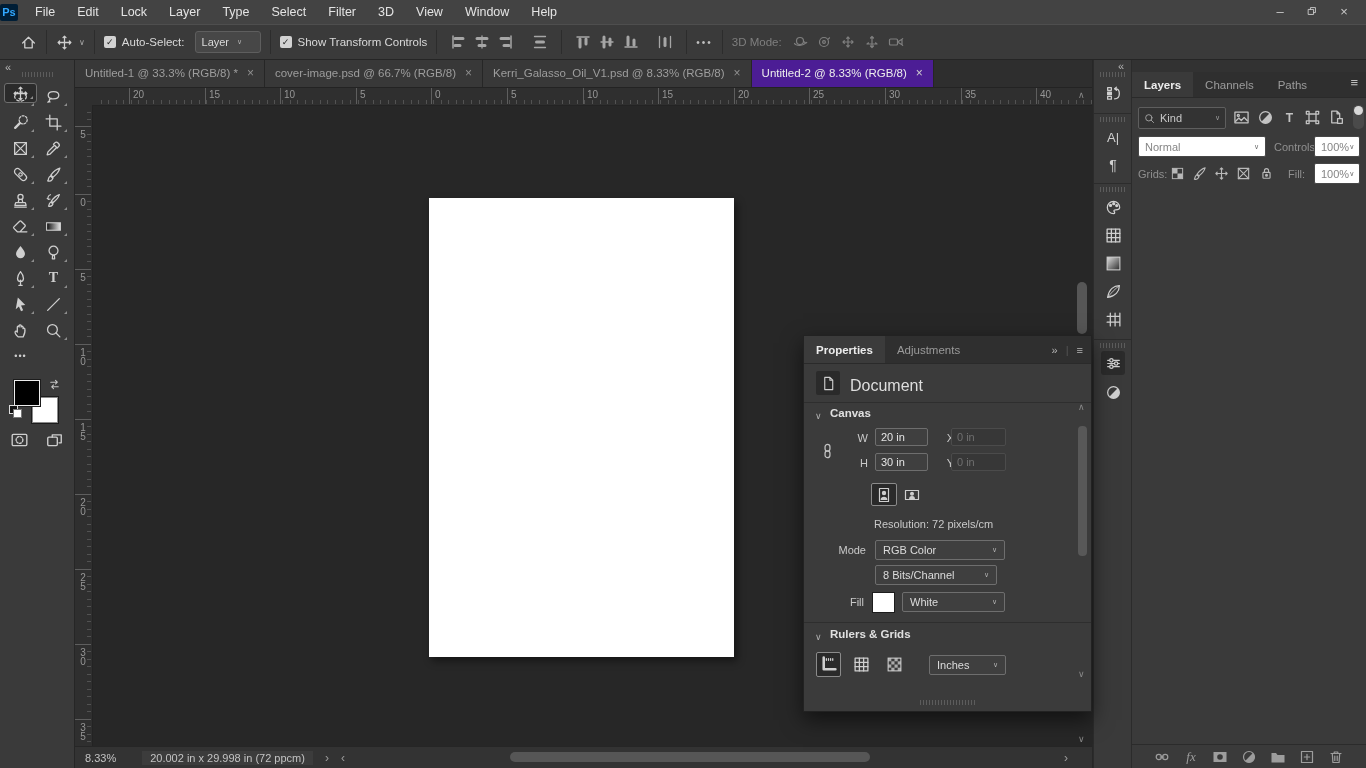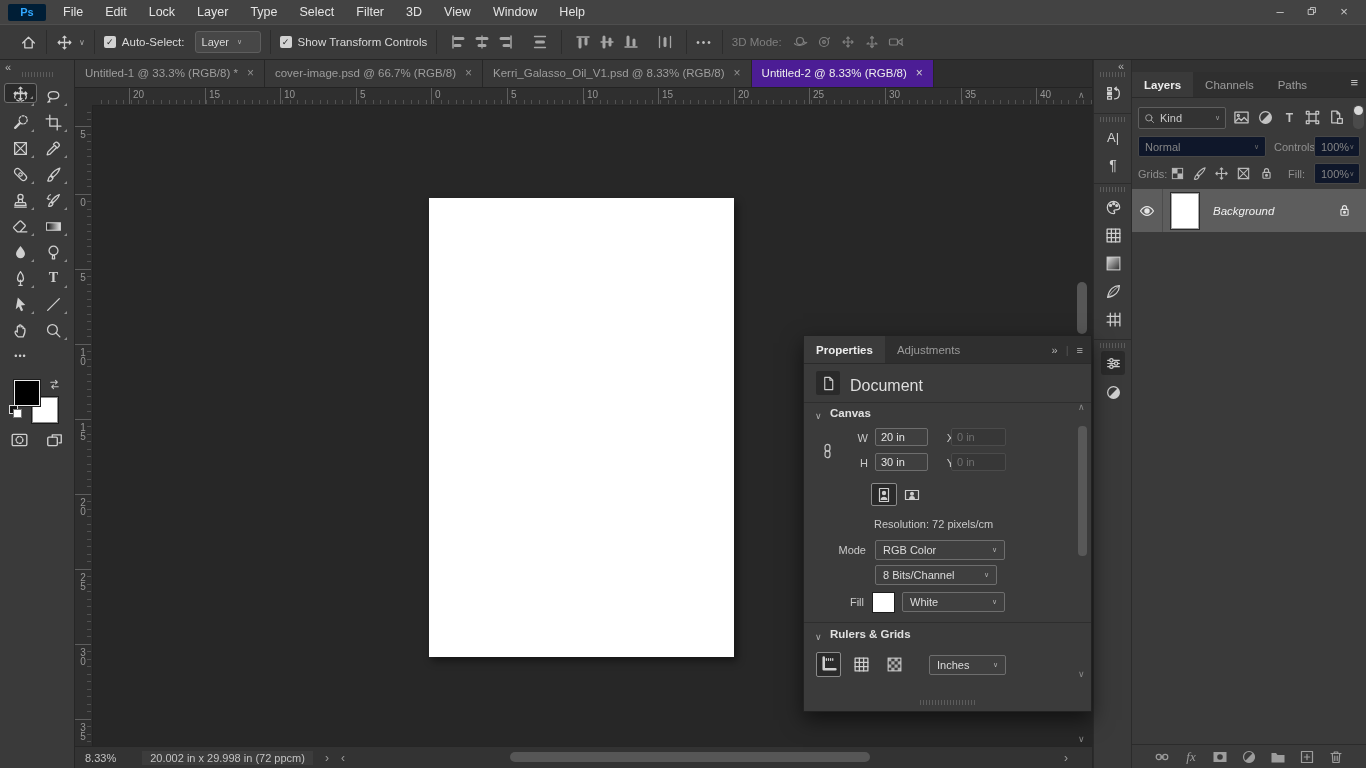--- a/index.html
+++ b/index.html
@@ -3,21 +3,21 @@
 <meta charset="utf-8">
 <style>
   html,body{margin:0;padding:0;background:#191919}
   body{width:1366px;height:768px;overflow:hidden;font-family:"Liberation Sans","DejaVu Sans",sans-serif;color:#d6d6d6;-webkit-font-smoothing:antialiased}
   #app{position:relative;width:1366px;height:768px;background:#272727;overflow:hidden}
   .ico{display:inline-flex;align-items:center;justify-content:center;color:#cfcfcf}
   .ico svg{width:100%;height:100%;display:block}
   .txtico{display:inline-flex;align-items:center;justify-content:center;width:100%;height:100%}
   
   #menubar{position:absolute;left:0;top:0;width:1366px;height:24px;background:#434343;display:flex;align-items:center;z-index:40}
-  #pslogo{width:38px;height:17px;margin-left:8px;border-radius:2px;font-size:11px;font-weight:bold;display:flex;align-items:center;justify-content:center}
+  #pslogo{width:18px;height:17px;border-radius:2px;font-size:11px;font-weight:bold;display:flex;align-items:center;justify-content:center}
   #menu-items{display:flex;align-items:center;margin-left:6px;height:100%}
   .mitem{padding:0 11px;font-size:12.5px;color:#e4e4e4;line-height:24px;cursor:default}
   #wincontrols{position:absolute;right:6px;top:0;height:22px;display:flex;align-items:center}
   .wbtn{width:32px;height:22px;display:flex;align-items:center;justify-content:center;color:#c9c9c9;font-size:13px}
   .wbtn .ico{width:10px;height:10px}
   
   #optionsbar{position:absolute;left:0;top:24px;width:1366px;height:34px;background:#3a3a3a;border-top:1px solid #4e4e4e;border-bottom:1px solid #252525;display:flex;align-items:center;z-index:39}
   .vsep{width:1px;height:24px;background:#2c2c2c;margin:0 9px;flex:0 0 auto}
   .obico{width:17px;height:17px}
   .cb{width:12px;height:12px;background:#d2d2d2;border-radius:2px;color:#222;font-size:9px;font-weight:bold;display:flex;align-items:center;justify-content:center;margin-right:6px;flex:0 0 auto}
@@ -114,21 +114,21 @@
   .lptab{display:flex;align-items:center;padding:0 12px;font-size:11.5px;color:#9c9c9c}
   .lptab.active{background:#3a3a3a;color:#ececec;font-weight:bold}
   #lp-menu{position:absolute;right:8px;top:16px;font-size:13px;color:#c0c0c0}
   #kindbox{position:absolute;left:6px;top:48px;width:88px;height:22px;background:#333;border:1px solid #5e5e5e;border-radius:2px;display:flex;align-items:center;padding:0 5px;box-sizing:border-box;color:#c9c9c9}
   #kindbox .ico{width:11px;height:11px;margin-right:5px;color:#b0b0b0}
   #kindbox .cv{margin-left:auto;font-size:7px;color:#9a9a9a}
   .lfico{position:absolute;top:50px;width:17px;height:17px;color:#c3c3c3}
   #ftoggle{position:absolute;right:2px;top:46px;width:11px;height:24px;background:#4a4a4a;border-radius:5px}
   #ftoggle::after{content:'';position:absolute;left:1px;top:1px;width:9px;height:9px;border-radius:50%;background:#d8d8d8}
   .lprow-label{position:absolute;color:#8f8f8f}
-  .lsel{position:absolute;height:21px;background:#0f172a;border:1px solid #474747;border-radius:2px;display:flex;align-items:center;padding:0 6px;font-size:11px;color:#858585;box-sizing:border-box}
+  .lsel{position:absolute;height:21px;background:#ffffff;border:1px solid #474747;border-radius:2px;display:flex;align-items:center;padding:0 6px;font-size:11px;color:#858585;box-sizing:border-box}
   .lsel .cv{margin-left:auto;font-size:7px;color:#6f6f6f}
   .lockico{position:absolute;top:107px;width:15px;height:15px;color:#b9b9b9}
   #layerrow{position:absolute;left:0;top:130px;right:0;height:43px;background:#5d5d5d;display:flex;align-items:center}
   #eyecell{width:31px;height:100%;display:flex;align-items:center;justify-content:center;border-right:1px solid #4c4c4c;box-sizing:border-box}
   #eyecell .ico{width:16px;height:16px;color:#e8e8e8}
   #lthumb{width:26px;height:34px;background:#fff;border:1px solid #a5a5a5;outline:1px solid #2a2a2a;margin-left:8px}
   #lname{margin-left:14px;font-style:italic;font-size:11.5px;color:#f0f0f0}
   #llock{margin-left:auto;margin-right:14px;width:15px;height:15px;color:#e3e3e3}
   #lp-bottom{position:absolute;left:0;right:0;bottom:0;height:23px;border-top:1px solid #2b2b2b;background:#3a3a3a;display:flex;align-items:center;justify-content:center;gap:13px}
   #lp-bottom .ico{width:16px;height:16px;color:#9d9d9d}
@@ -875,39 +875,20 @@
           <path d="M5.8 6.8V5a2.2 2.2 0 0 1 4.4 0v1.8"></path>
           <circle cx="8" cy="9.8" r="1" fill="currentColor"></circle>
         </svg>
       </span>
   <span class="lprow-label" style="left:156px;top:109px">Fill:</span>
   <div class="lsel" style="left:182px;top:104px;width:46px">
     <span>100%</span>
         <span class="cv">∨</span>
   </div>
 
-  <div id="layerrow" style="background: rgb(93, 93, 93);">
-    <span id="eyecell">
-          <span class="ico">
-            <svg viewBox="0 0 16 16" fill="none" stroke="currentColor" stroke-width="1.2" stroke-linecap="round" stroke-linejoin="round">
-              <path d="M1.5 8c2-3 4.3-4.4 6.5-4.4S12.5 5 14.5 8c-2 3-4.3 4.4-6.5 4.4S3.5 11 1.5 8z"></path>
-              <circle cx="8" cy="8" r="2.1" fill="currentColor"></circle>
-            </svg>
-          </span>
-        </span>
-    <div id="lthumb" style="background: rgb(255, 255, 255);"></div>
-    <span id="lname">Background</span>
-    <span id="llock" class="ico">
-          <svg viewBox="0 0 16 16" fill="none" stroke="currentColor" stroke-width="1.2" stroke-linecap="round" stroke-linejoin="round">
-            <rect x="4.2" y="6.8" width="7.6" height="6.2" rx="0.8"></rect>
-            <path d="M5.8 6.8V5a2.2 2.2 0 0 1 4.4 0v1.8"></path>
-            <circle cx="8" cy="9.8" r="1" fill="currentColor"></circle>
-          </svg>
-        </span>
-  </div>
 
   <div id="lp-bottom">
     <span class="ico">
           <svg viewBox="0 0 16 16" fill="none" stroke="currentColor" stroke-width="1.2" stroke-linecap="round" stroke-linejoin="round">
             <circle cx="4.8" cy="8" r="2.6"></circle>
             <circle cx="11.2" cy="8" r="2.6"></circle>
             <path d="M6.2 8h3.6"></path>
           </svg>
         </span>
     <span class="ico">

